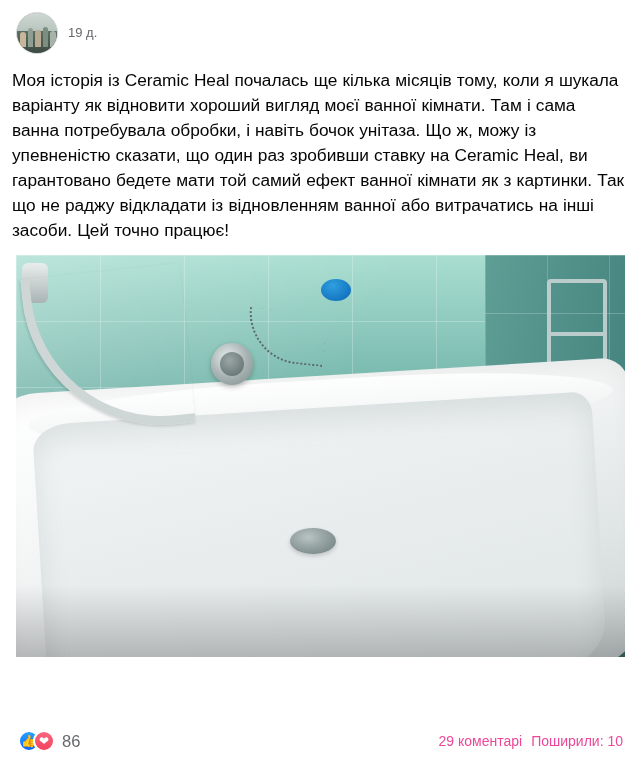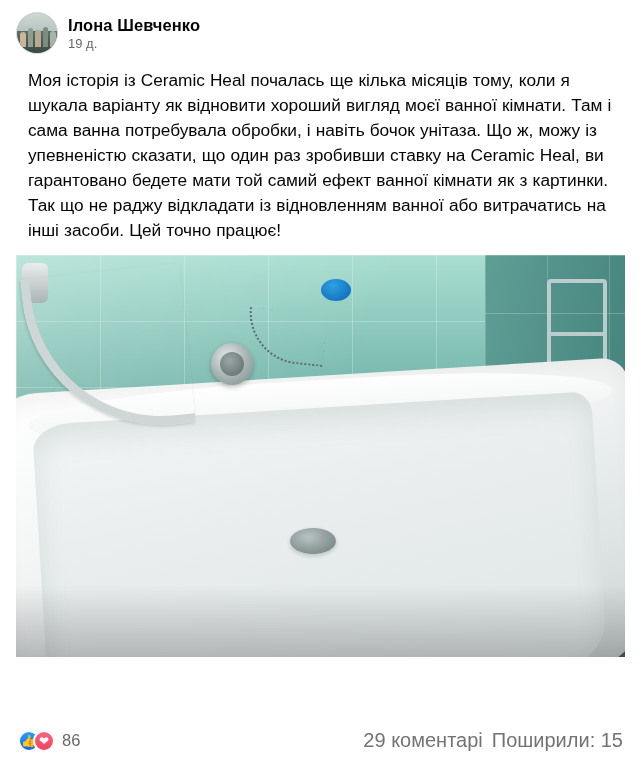--- a/index.html
+++ b/index.html
@@ -78,21 +78,21 @@
     gap: 4px;
   }
   .post-time {
     font-size: 13px;
     color: #65676b;
     line-height: 16px;
   }
 
   
   .post-body {
-    padding: 10px 14px 12px 28px;
+    padding: 10px 14px 12px 12px;
     font-size: 17.3px;
     line-height: 25px;
     color: #050505;
     letter-spacing: -0.05px;
     word-spacing: .4px;
   }
 
   
   .post-photo {
     position: relative;
@@ -256,22 +256,22 @@
   .reaction-love { background: linear-gradient(#f9667f,#f3425f); margin-left: -7px; }
   .reaction-count {
     font-size: 16.5px;
     color: #65676b;
     letter-spacing: .1px;
   }
   .counts {
     display: flex;
     align-items: center;
     gap: 9px;
-    font-size: 20px;
-    color: #737373;
+    font-size: 14px;
+    color: #ec4899;
   }
   .counts span { white-space: nowrap; }
 </style>
 </head>
 <body>
 
 <div id="post-card">
 
   <div class="post-header">
     <div class="avatar">
@@ -279,21 +279,20 @@
       <div class="ph-ground"></div>
       <div class="ph-people">
         <i></i>
           <i></i>
           <i></i>
           <i></i>
           <i></i>
       </div>
     </div>
     <div class="header-text">
-      <div class="author-name">Ілона Шевченко</div>
       <div class="meta-row">
         <span class="post-time">19 д.</span>
 
       </div>
     </div>
   </div>
 
   <div class="post-body">Моя історія із Ceramic Heal почалась ще  кілька місяців тому, коли я шукала варіанту як відновити хороший вигляд моєї ванної кімнати. Там і сама ванна потребувала обробки, і навіть бочок унітаза. Що ж, можу із упевненістю сказати, що один раз зробивши ставку на Ceramic Heal, ви гарантовано бедете мати той самий ефект ванної кімнати як з картинки. Так що не раджу відкладати із відновленням ванної або витрачатись на інші засоби. Цей точно працює!</div>
 
   <div class="post-photo">
@@ -318,17 +317,17 @@
   <div class="post-footer">
     <div class="reactions">
       <div class="reaction-icons">
         <span class="reaction-badge reaction-like">👍</span>
         <span class="reaction-badge reaction-love">❤</span>
       </div>
       <span class="reaction-count">86</span>
     </div>
     <div class="counts">
       <span>29 коментарі</span>
-      <span>Поширили: 15</span>
+      <span>Поширили: 10</span>
     </div>
   </div>
 
 </div>
 
 </body></html>

